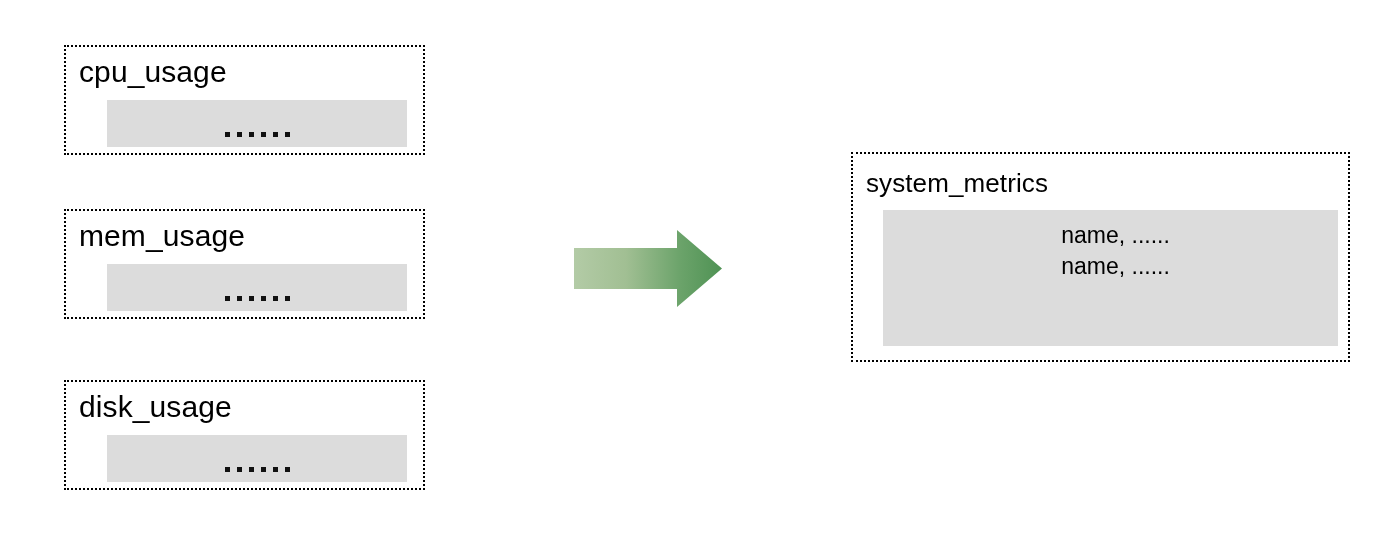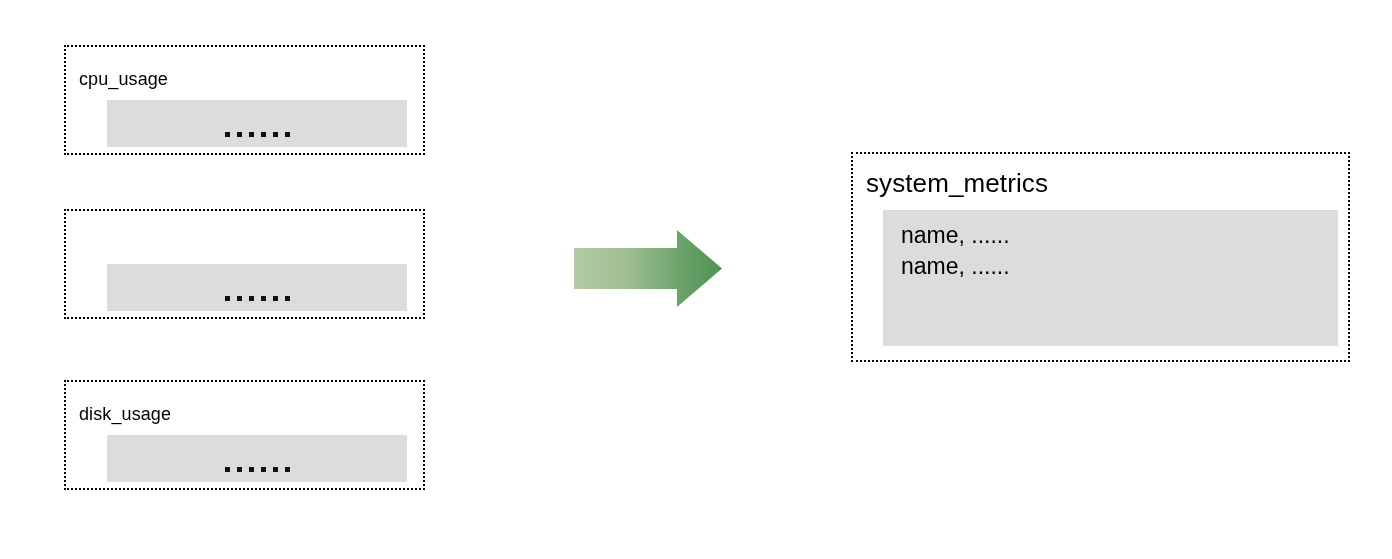--- a/index.html
+++ b/index.html
@@ -27,26 +27,25 @@
     left: 64px;
   }
   .source-box.box-1 { top: 45px; }
   .source-box.box-2 { top: 209px; }
   .source-box.box-3 { top: 380px; }
 
   .source-title {
     position: absolute;
     left: 13px;
     top: 10px;
-    font-size: 18px;
+    font-size: 30px;
     line-height: 30px;
     color: #000000;
     white-space: nowrap;
     letter-spacing: 0.1px;
-    margin-top: 7px;
   }
 
   .source-body {
     position: absolute;
     left: 41px;
     top: 53px;
     width: 300px;
     height: 47px;
     background: #dcdcdc;
   }
@@ -82,20 +81,21 @@
   
   .target-box {
     position: absolute;
     box-sizing: border-box;
     border: 2px dotted #000000;
     background: #ffffff;
     left: 851px;
     top: 152px;
     width: 499px;
     height: 210px;
+    text-align: center;
   }
   .target-title {
     position: absolute;
     left: 13px;
     top: 14px;
     font-size: 26px;
     line-height: 30px;
     color: #000000;
     white-space: nowrap;
     letter-spacing: 0.1px;
@@ -121,20 +121,21 @@
 <body>
 
 <div class="source-box box-1">
   <div class="source-title">cpu_usage</div>
   <div class="source-body">
     <span class="square-dots"><i></i><i></i><i></i><i></i><i></i><i></i></span>
   </div>
 </div>
 
 <div class="source-box box-2">
+  <div class="source-title">mem_usage</div>
   <div class="source-body">
     <span class="square-dots"><i></i><i></i><i></i><i></i><i></i><i></i></span>
   </div>
 </div>
 
 <div class="source-box box-3">
   <div class="source-title">disk_usage</div>
   <div class="source-body">
     <span class="square-dots"><i></i><i></i><i></i><i></i><i></i><i></i></span>
   </div>

